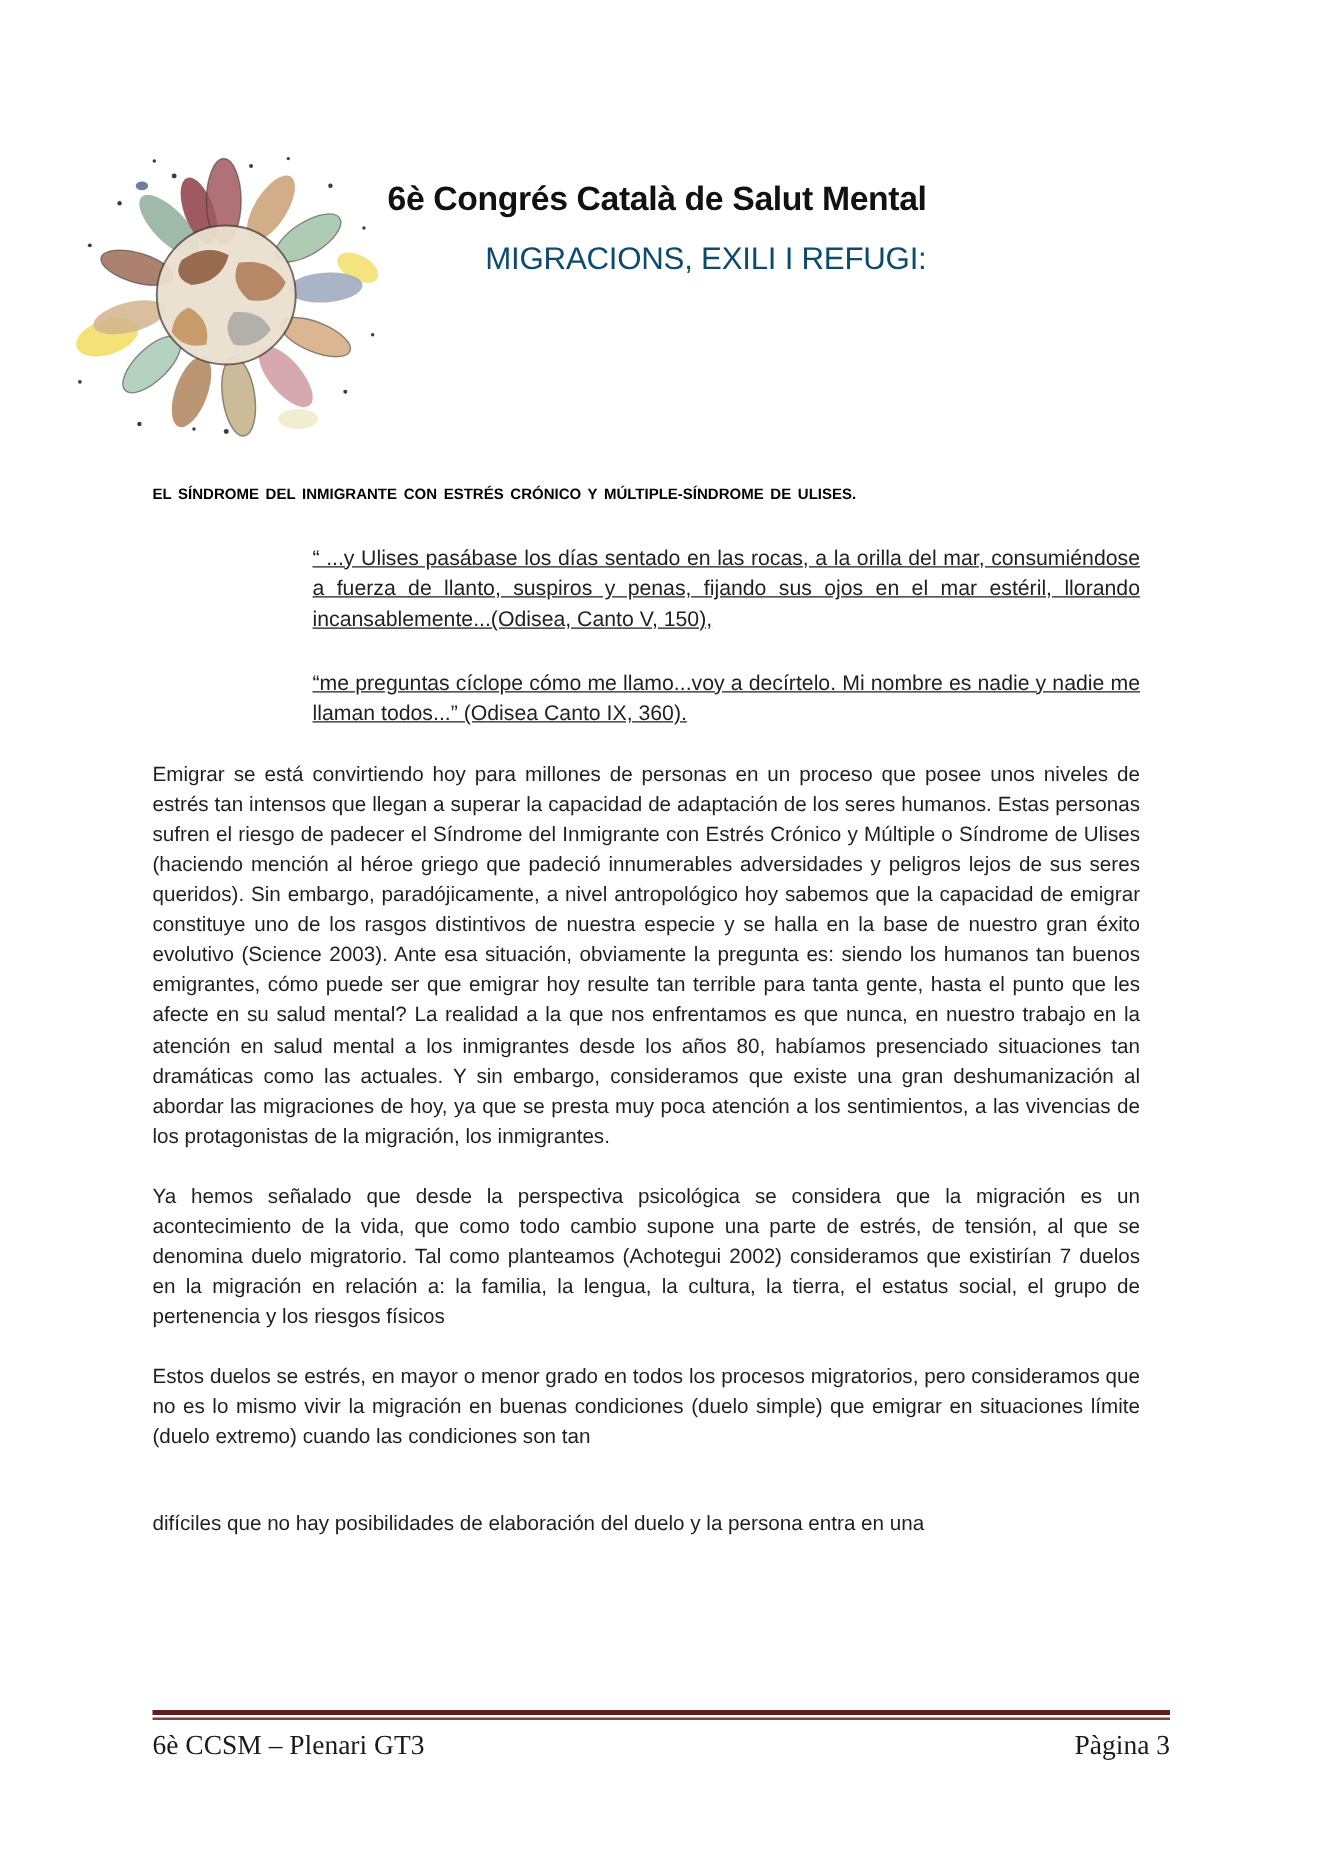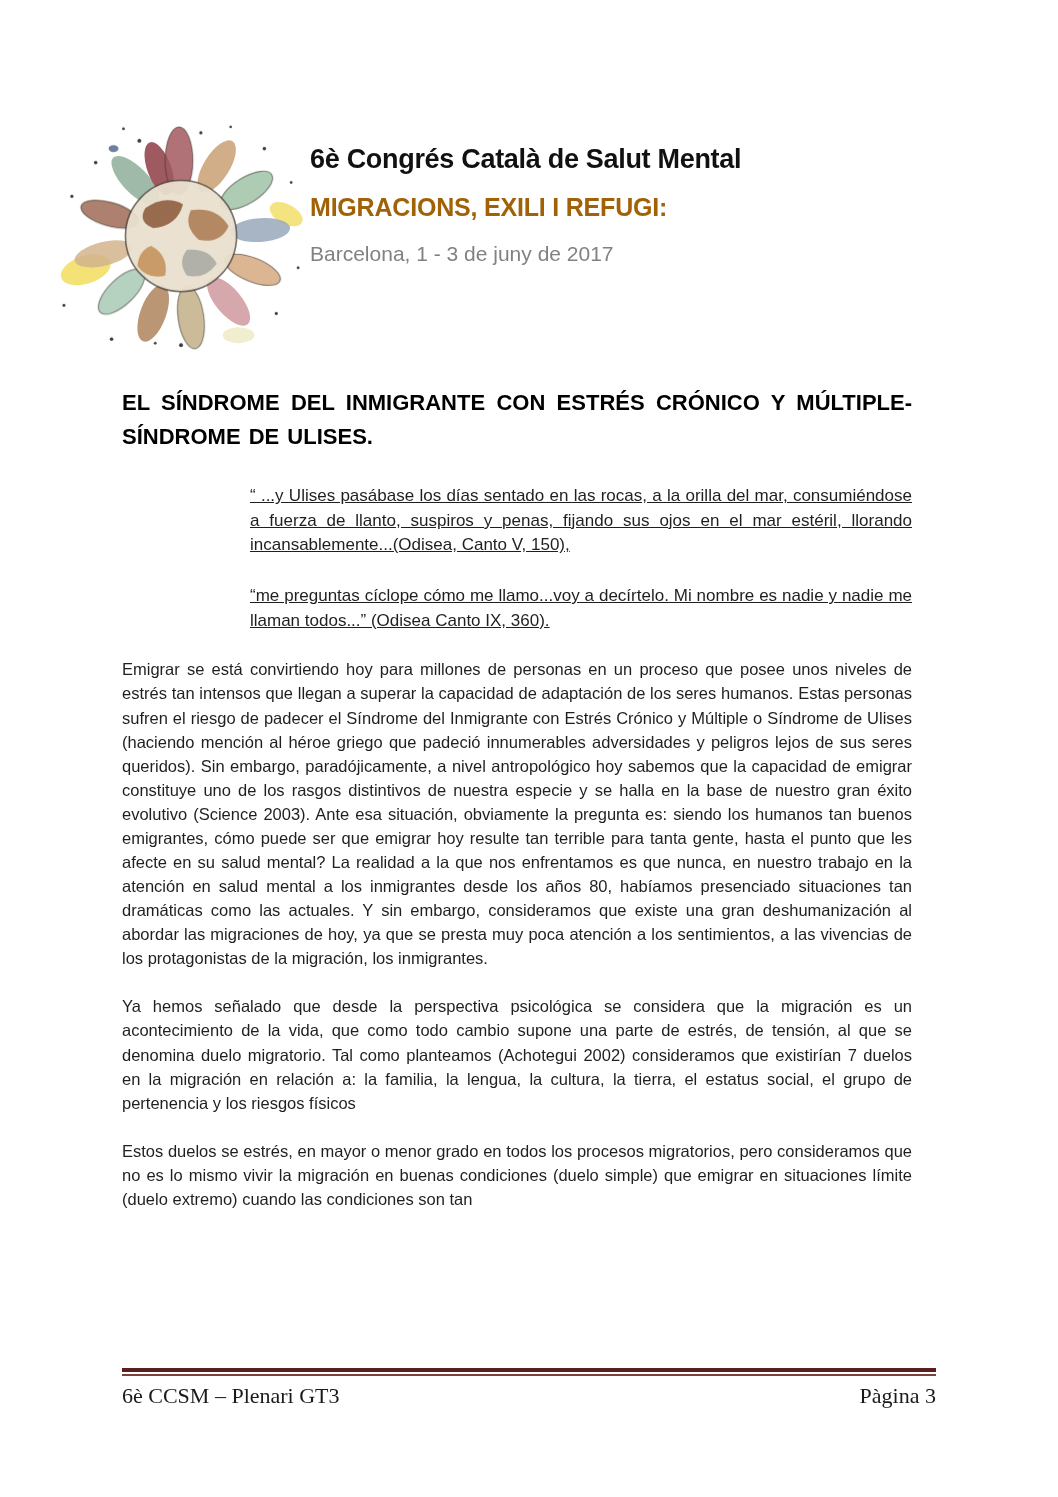--- a/index.html
+++ b/index.html
@@ -15,54 +15,55 @@
     overflow: hidden;
   }
   .content { padding: 0 122px; }
 
   
   .header {
     display: flex;
     align-items: flex-start;
     margin-top: 118px;
     padding-left: 52px;
+    text-align: right;
   }
   .logo-wrap {
     width: 258px;
     height: 232px;
     flex: 0 0 auto;
   }
   .logo-wrap svg { width: 100%; height: 100%; display: block; }
   .header-text { padding-top: 26px; }
   .congress-title {
     font-size: 27px;
     font-weight: bold;
     color: #111111;
     letter-spacing: -0.3px;
     margin: 0 0 12px 0;
   }
   .congress-subtitle {
     font-size: 25px;
-    font-weight: bold;
-    color: #a16207;
+    font-weight: normal;
+    color: #0c4a6e;
     letter-spacing: -0.2px;
     line-height: 1.62;
     margin: 0;
   }
   .congress-date {
     font-size: 21px;
     color: #7f8285;
     margin-top: 14px;
   }
 
   
   .doc-title {
     margin-top: 36px;
     margin-right: 24px;
-    font-size: 22px;
+    font-size: 12px;
     font-weight: bold;
     color: #000000;
     text-align: justify;
     line-height: 1.55;
     word-spacing: 2px;
   }
   .quote {
     margin: 26px 24px 0 128px;
     font-size: 17px;
     text-align: justify;
@@ -161,33 +162,33 @@
           <circle cx="72" cy="10" r="1.4"></circle>
           <circle cx="180" cy="8" r="1.3"></circle>
           <circle cx="104" cy="226" r="1.4"></circle>
         </g>
         <ellipse cx="62" cy="30" rx="5" ry="3.5" fill="#4a5e8a" opacity="0.8"></ellipse>
       </svg>
     </div>
     <div class="header-text">
       <div class="congress-title">6è Congrés Català de Salut Mental</div>
       <div class="congress-subtitle">MIGRACIONS, EXILI I REFUGI:</div>
-      <div class="congress-date">Barcelona, 1 - 3 de juny de 2017</div>
     </div>
   </div>
 
   <div class="content">
     <div class="doc-title">EL SÍNDROME DEL INMIGRANTE CON ESTRÉS CRÓNICO Y MÚLTIPLE-SÍNDROME DE ULISES.</div>
 
     <p class="quote">“ ...y Ulises pasábase los días sentado en las rocas, a la orilla del mar, consumiéndose a fuerza de llanto, suspiros y penas, fijando sus ojos en el mar estéril, llorando incansablemente...(Odisea, Canto V, 150),</p>
     <p class="quote">“me preguntas cíclope cómo me llamo...voy a decírtelo. Mi nombre es nadie y nadie me llaman todos...” (Odisea Canto IX, 360).</p>
 
     <p class="body-para first">Emigrar se está convirtiendo hoy para millones de personas en un proceso que posee unos niveles de estrés tan intensos que llegan a superar la capacidad de adaptación de los seres humanos. Estas personas sufren el riesgo de padecer el Síndrome del Inmigrante con Estrés Crónico y Múltiple o Síndrome de Ulises  (haciendo mención al héroe griego que padeció innumerables adversidades y peligros lejos de sus seres queridos). Sin embargo, paradójicamente, a nivel antropológico hoy sabemos que la capacidad de emigrar constituye uno de los rasgos distintivos de nuestra especie y se halla en la base de nuestro gran éxito evolutivo (Science 2003). Ante esa situación, obviamente la pregunta es: siendo los humanos tan buenos emigrantes,  cómo puede ser que emigrar hoy resulte tan terrible para tanta gente, hasta el punto que les afecte en su salud mental?  La realidad a la que nos enfrentamos es que nunca, en nuestro trabajo en la atención en salud mental a los inmigrantes desde los años 80, habíamos presenciado situaciones tan dramáticas como las actuales. Y sin embargo,   consideramos que existe una gran deshumanización al abordar las migraciones de hoy, ya que se presta muy poca atención a los sentimientos, a las vivencias de los  protagonistas de la migración, los inmigrantes.</p>
     <p class="body-para">Ya hemos señalado que desde la perspectiva psicológica se considera que la migración es un acontecimiento de la vida, que como todo cambio supone una parte de estrés, de tensión, al que se denomina duelo migratorio. Tal como planteamos (Achotegui 2002) consideramos que existirían 7 duelos en la migración en relación a: la familia, la lengua, la cultura, la tierra, el estatus social, el grupo de pertenencia y los riesgos físicos</p>
     <p class="body-para">Estos duelos se estrés, en mayor o menor grado en todos los procesos migratorios, pero consideramos que no es lo mismo vivir la migración en buenas condiciones (duelo simple) que emigrar en situaciones límite (duelo extremo) cuando las condiciones son tan</p>
+    <p class="body-para orphan">difíciles que no hay posibilidades de elaboración del duelo y la persona  entra en una</p>
   </div>
 
   <div class="footer">
     <div class="footer-rule-thick"></div>
     <div class="footer-rule-gap"></div>
     <div class="footer-rule-thin"></div>
     <div class="footer-row">
       <span>6è CCSM – Plenari GT3</span>
       <span>Pàgina 3</span>
     </div>

